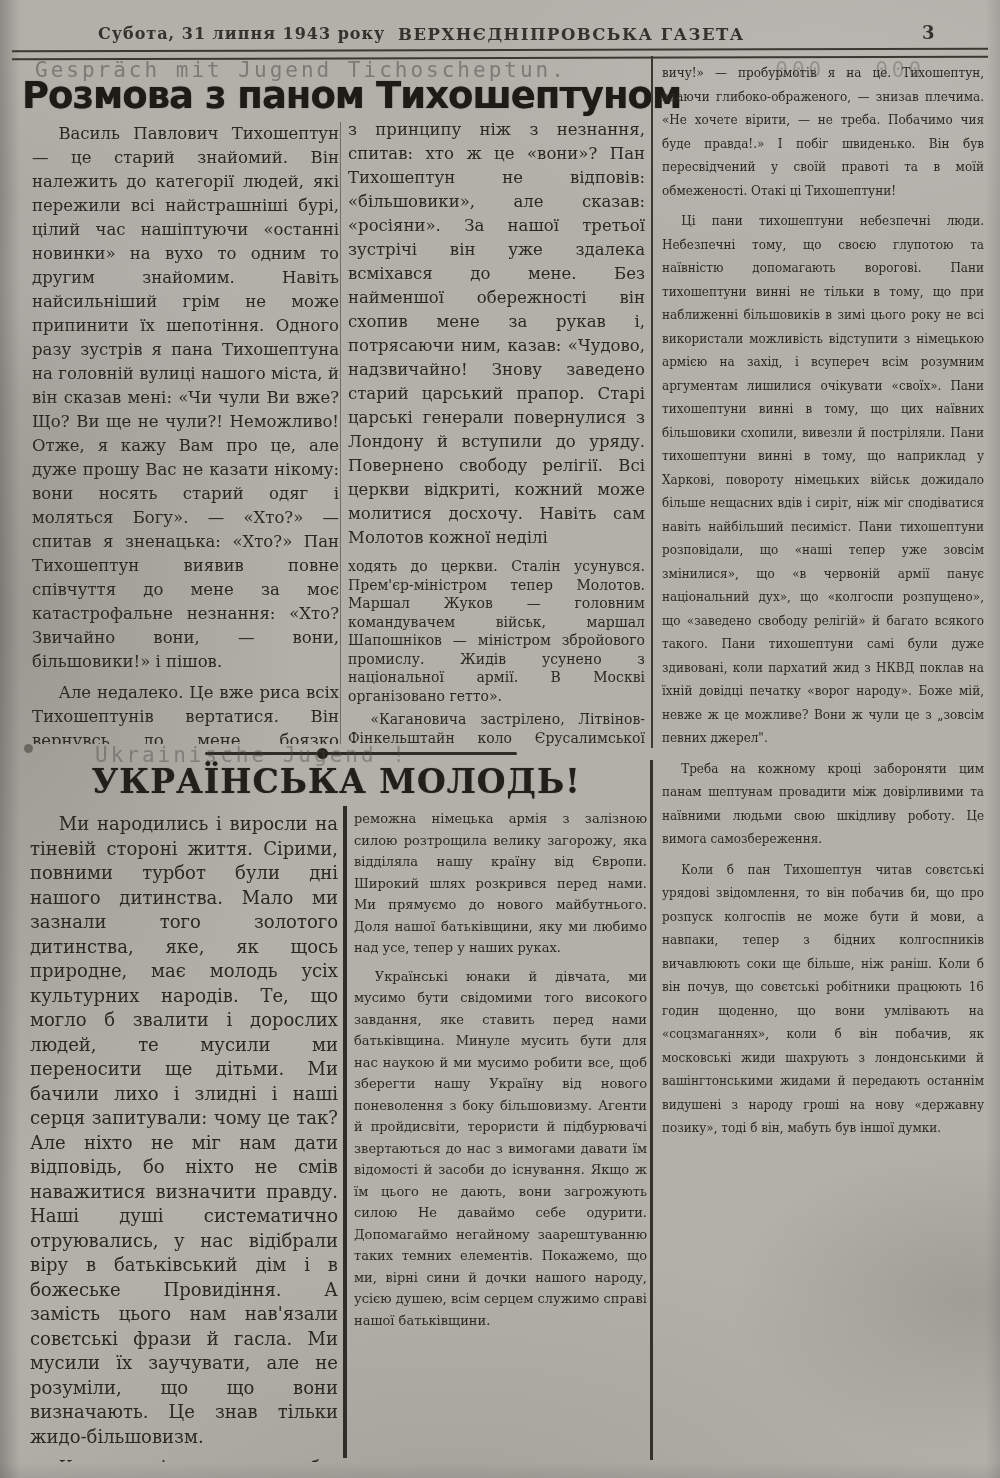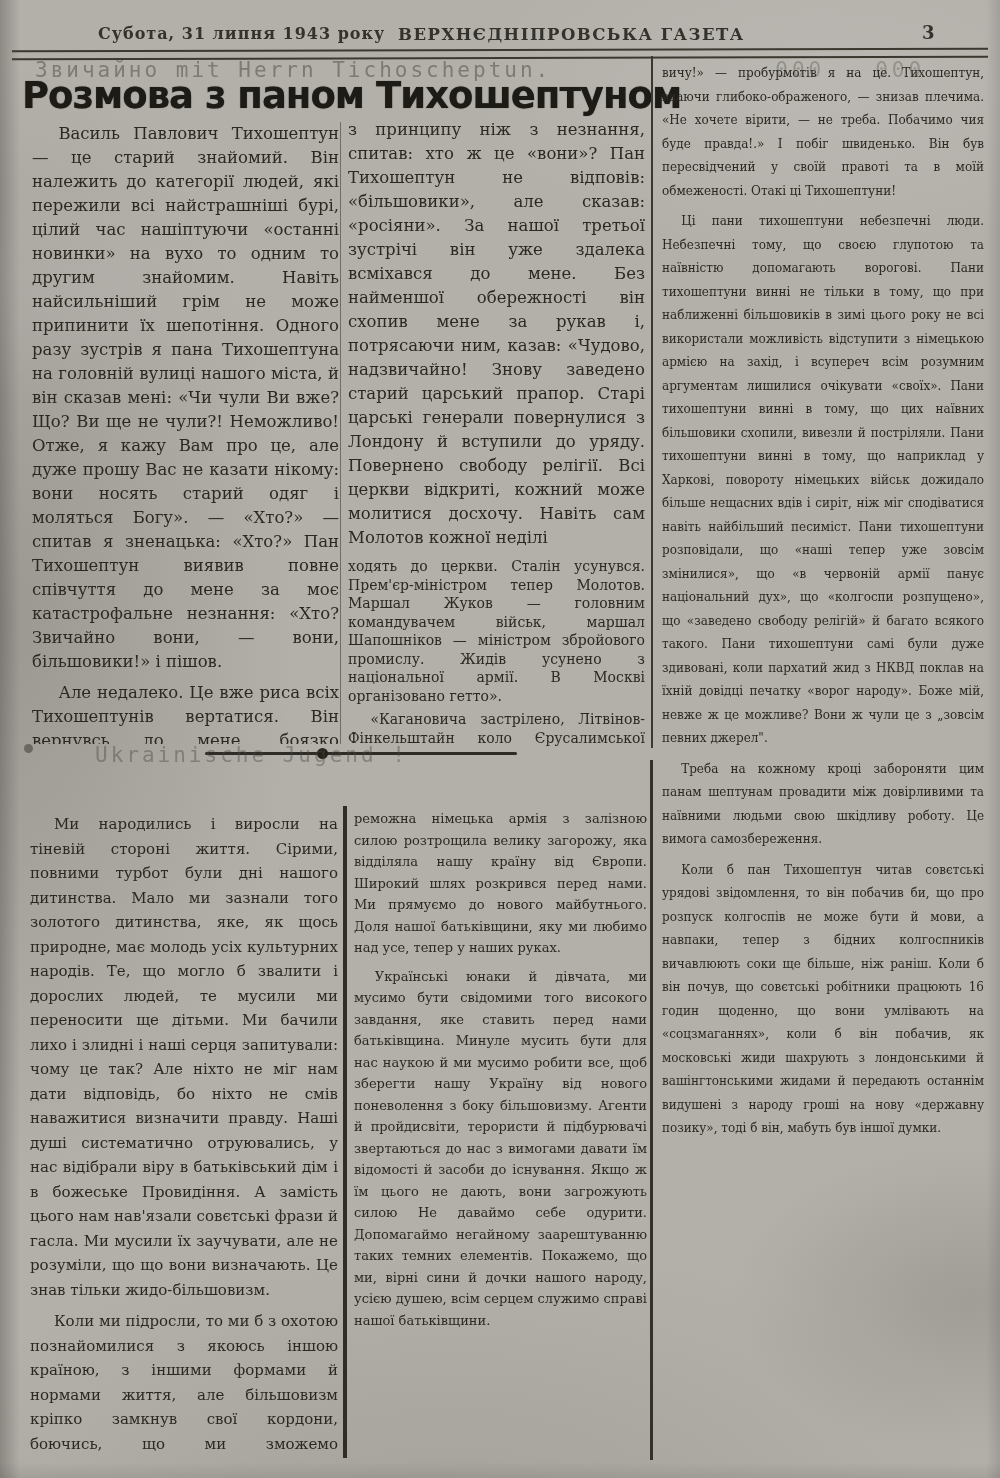--- a/index.html
+++ b/index.html
@@ -49,21 +49,21 @@
   
   .col{position:absolute;overflow:hidden;text-align:justify;}
   .col p{margin:0 0 7px 0;text-indent:1.6em;}
   .col.cont p:first-child{text-indent:0;}
   .a1c1{left:32px;top:122px;width:307px;height:622px;font-size:16.5px;line-height:24px;}
   .a1c2{left:348px;top:118px;width:297px;height:628px;}
   .a1c2 .seg-top{font-size:16.5px;line-height:24px;}
   .a1c2 .seg-small{font-size:14px;line-height:18.5px;}
   .a1c2 .seg-small p{margin:3px 0 5px 0;}
   .a1c3{left:662px;top:62px;width:322px;height:1398px;font-size:12px;line-height:23.5px;}
-  .a2c1{left:30px;top:812px;width:308px;height:650px;font-size:15px;line-height:24.5px;}
+  .a2c1{left:30px;top:812px;width:308px;height:650px;font-size:18px;line-height:24.5px;}
   .a2c2{left:354px;top:808px;width:293px;height:654px;font-size:13px;line-height:21.5px;}
   
   .vrule{position:absolute;background:#3a382f;}
   .vr-a{left:340px;top:122px;width:1px;height:622px;background:rgba(56,54,47,0.55);}
   .vr-b{left:651px;top:56px;width:2px;height:692px;}
   .vr-b2{left:650px;top:760px;width:3px;height:700px;background:#33312a;}
   .vr-c{left:343px;top:806px;width:4px;height:652px;background:#2f2d27;}
   .divider{position:absolute;left:205px;top:752px;width:312px;height:3px;background:#2e2c26;border-radius:2px;}
   .divider .divider-dot{position:absolute;left:36%;top:-4px;width:11px;height:11px;border-radius:50%;background:#262419;}
   .inkspot{position:absolute;border-radius:50%;background:rgba(38,36,30,0.8);}
@@ -74,21 +74,21 @@
 
 <div class="page">
 
   <div class="hdr-date">Субота, 31 липня 1943 року</div>
   <div class="hdr-title">ВЕРХНЄДНІПРОВСЬКА ГАЗЕТА</div>
   <div class="hdr-page">3</div>
   <div class="hdr-rule"></div>
 
   <div class="overprint bleed">. 000 . 000 .</div>
 
-  <div class="overprint op1">Звичайно mit Herrn Tichoscheptun.</div>
+  <div class="overprint op1">Gespräch mit Jugend Tichoscheptun.</div>
   <div class="headline1">Розмова з паном Тихошептуном</div>
 
   <div class="col a1c1">
       <p>Василь Павлович Тихошептун — це старий знайомий. Він належить до категорії людей, які пережили всі найстрашніші бурі, цілий час нашіптуючи «останні новинки» на вухо то одним то другим знайомим. Навіть найсильніший грім не може припинити їх шепотіння. Одного разу зустрів я пана Тихошептуна на головній вулиці нашого міста, й він сказав мені: «Чи чули Ви вже? Що? Ви ще не чули?! Неможливо! Отже, я кажу Вам про це, але дуже прошу Вас не казати нікому: вони носять старий одяг і моляться Богу». — «Хто?» — спитав я зненацька: «Хто?» Пан Тихошептун виявив повне співчуття до мене за моє катастрофальне незнання: «Хто? Звичайно вони, — вони, більшовики!» і пішов.</p>
       <p>Але недалеко. Це вже риса всіх Тихошептунів вертатися. Він вернувсь до мене, боязко оглянувся й прошепотів: «А найновіше знаєте? Ні? Так слухайте, Ви ж мусите знати, бо це всім уже відоме... Вони розпустили колгоспи! Слово честі! Я знаю це з цілком певних джерел». Я знову, більше</p>
     </div>
 
   <div class="col a1c2 cont">
     <div class="seg-top cont col-seg" style="text-align:justify">
         <p>з принципу ніж з незнання, спитав: хто ж це «вони»? Пан Тихошептун не відповів: «більшовики», але сказав: «росіяни». За нашої третьої зустрічі він уже здалека всміхався до мене. Без найменшої обережності він схопив мене за рукав і, потрясаючи ним, казав: «Чудово, надзвичайно! Знову заведено старий царський прапор. Старі царські генерали повернулися з Лондону й вступили до уряду. Повернено свободу релігії. Всі церкви відкриті, кожний може молитися досхочу. Навіть сам Молотов кожної неділі</p>
@@ -110,20 +110,21 @@
   <div class="vrule vr-b"></div>
   <div class="vrule vr-b2"></div>
   <div class="vrule vr-c"></div>
 
   <div class="divider">
     <span class="divider-dot"></span>
   </div>
   <div class="inkspot spot1"></div>
 
   <div class="overprint op2">Ukrainische Jugend !</div>
+  <div class="headline2">УКРАЇНСЬКА МОЛОДЬ!</div>
 
   <div class="col a2c1">
       <p>Ми народились і виросли на тіневій стороні життя. Сірими, повними турбот були дні нашого дитинства. Мало ми зазнали того золотого дитинства, яке, як щось природне, має молодь усіх культурних народів. Те, що могло б звалити і дорослих людей, те мусили ми переносити ще дітьми. Ми бачили лихо і злидні і наші серця запитували: чому це так? Але ніхто не міг нам дати відповідь, бо ніхто не смів наважитися визначити правду. Наші душі систематично отруювались, у нас відібрали віру в батьківський дім і в божеське Провидіння. А замість цього нам нав'язали совєтські фрази й гасла. Ми мусили їх заучувати, але не розуміли, що що вони визначають. Це знав тільки жидо-більшовизм.</p>
       <p>Коли ми підросли, то ми б з охотою познайомилися з якоюсь іншою країною, з іншими формами й нормами життя, але більшовизм кріпко замкнув свої кордони, боючись, що ми зможемо порівнювати життя тут і там. Пе-</p>
     </div>
   <div class="col a2c2 cont">
       <p>реможна німецька армія з залізною силою розтрощила велику загорожу, яка відділяла нашу країну від Європи. Широкий шлях розкрився перед нами. Ми прямуємо до нового майбутнього. Доля нашої батьківщини, яку ми любимо над усе, тепер у наших руках.</p>
       <p>Українські юнаки й дівчата, ми мусимо бути свідомими того високого завдання, яке ставить перед нами батьківщина. Минуле мусить бути для нас наукою й ми мусимо робити все, щоб зберегти нашу Україну від нового поневолення з боку більшовизму. Агенти й пройдисвіти, терористи й підбурювачі звертаються до нас з вимогами давати їм відомості й засоби до існування. Якщо ж їм цього не дають, вони загрожують силою Не даваймо себе одурити. Допомагаймо негайному заарештуванню таких темних елементів. Покажемо, що ми, вірні сини й дочки нашого народу, усією душею, всім серцем служимо справі нашої батьківщини.</p>
     </div>
 

